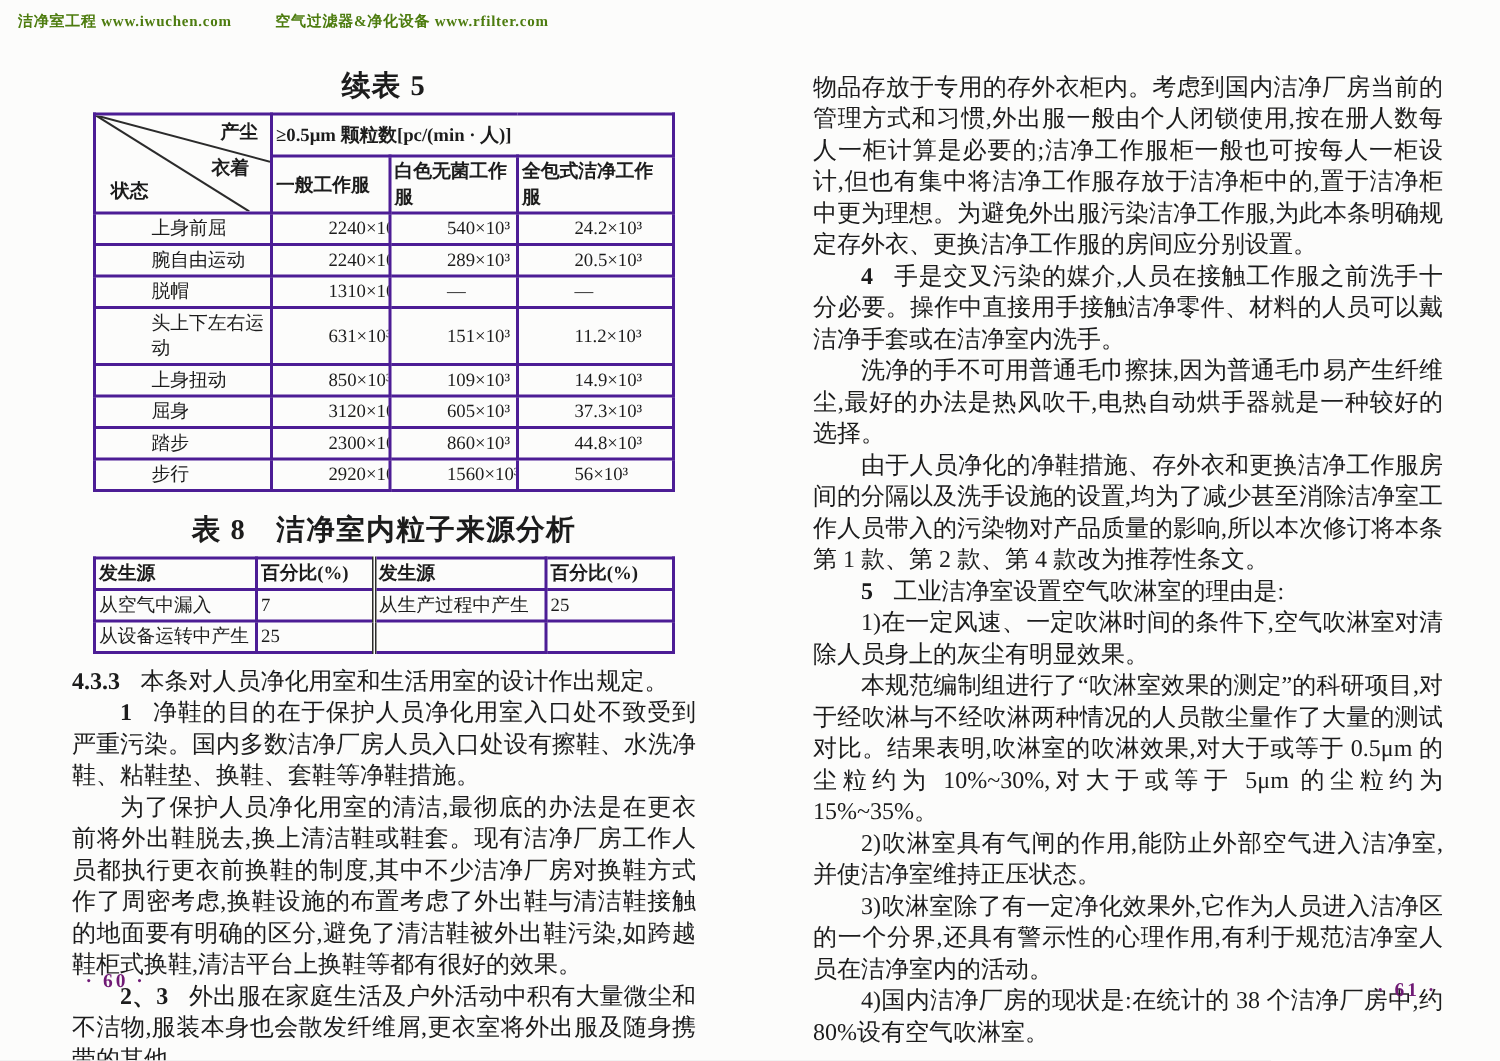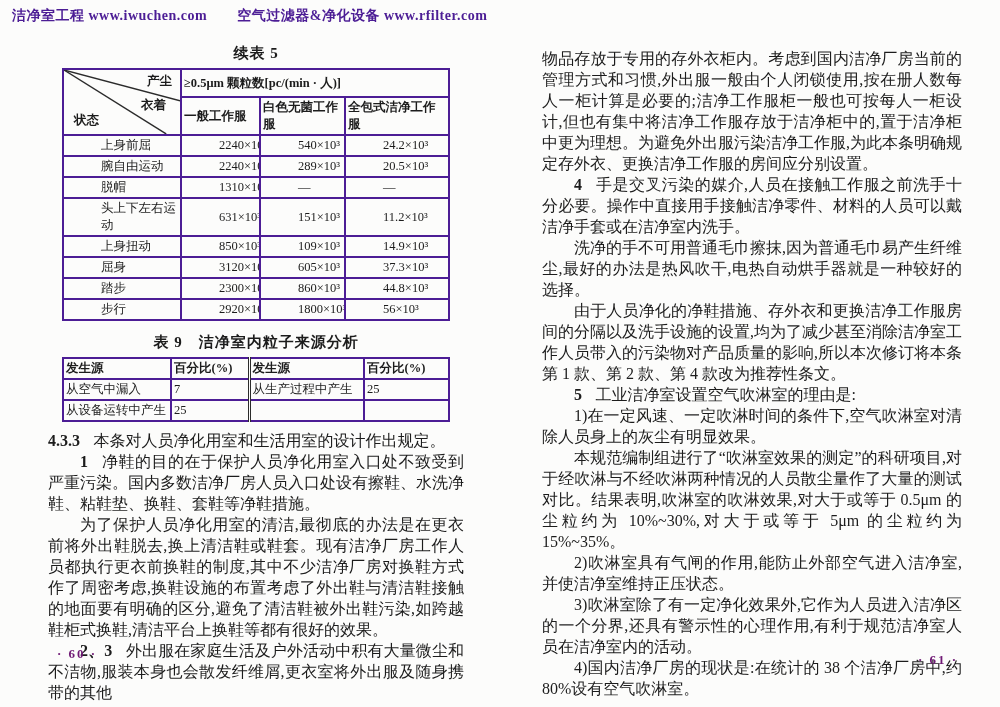--- a/index.html
+++ b/index.html
@@ -6,32 +6,32 @@
   html,body { background:#e9e9e9; }
   #canvas {
     position:relative; width:1000px; height:707px;
     background:#fcfcfb; overflow:hidden;
     font-family:"Liberation Serif","DejaVu Serif",serif;
     color:#1c1c1c;
   }
   
   .site-header {
     position:absolute; top:7px; left:12px;
-    font-size:14px; font-weight:bold; color:#4c1d95;
+    font-size:10px; font-weight:bold; color:#4d7c0f;
     letter-spacing:.5px; white-space:nowrap;
   }
   .site-header .seg2 { margin-left:26px; }
 
   
   .page-left  { position:absolute; left:48px;  top:44px; width:416px; }
   .page-right { position:absolute; left:542px; top:48px; width:420px; }
 
   
   .tcaption {
-    text-align:center; font-weight:bold; font-size:15px;
+    text-align:center; font-weight:bold; font-size:19px;
     margin-bottom:5px; letter-spacing:1px;
   }
   .tcaption.second { margin-top:12px; }
 
   
   table {
     border-collapse:collapse; margin:0 auto; width:386px;
     font-size:12.5px; table-layout:fixed;
   }
   td {
@@ -147,27 +147,27 @@
       </tr>
       <tr class="data">
         <td>踏步</td>
         <td>2300×10³</td>
         <td>860×10³</td>
         <td>44.8×10³</td>
       </tr>
       <tr class="data">
         <td>步行</td>
         <td>2920×10³</td>
-        <td>1800×10³</td>
+        <td>1560×10³</td>
         <td>56×10³</td>
       </tr>
     </tbody>
       </table>
 
-    <div class="tcaption second">表 9　洁净室内粒子来源分析</div>
+    <div class="tcaption second">表 8　洁净室内粒子来源分析</div>
 
     <table class="t6">
       <colgroup>
           <col style="width:108px">
           <col style="width:78px">
           <col style="width:115px">
           <col style="width:85px">
         </colgroup>
       <tbody>
           <tr class="hrow">

